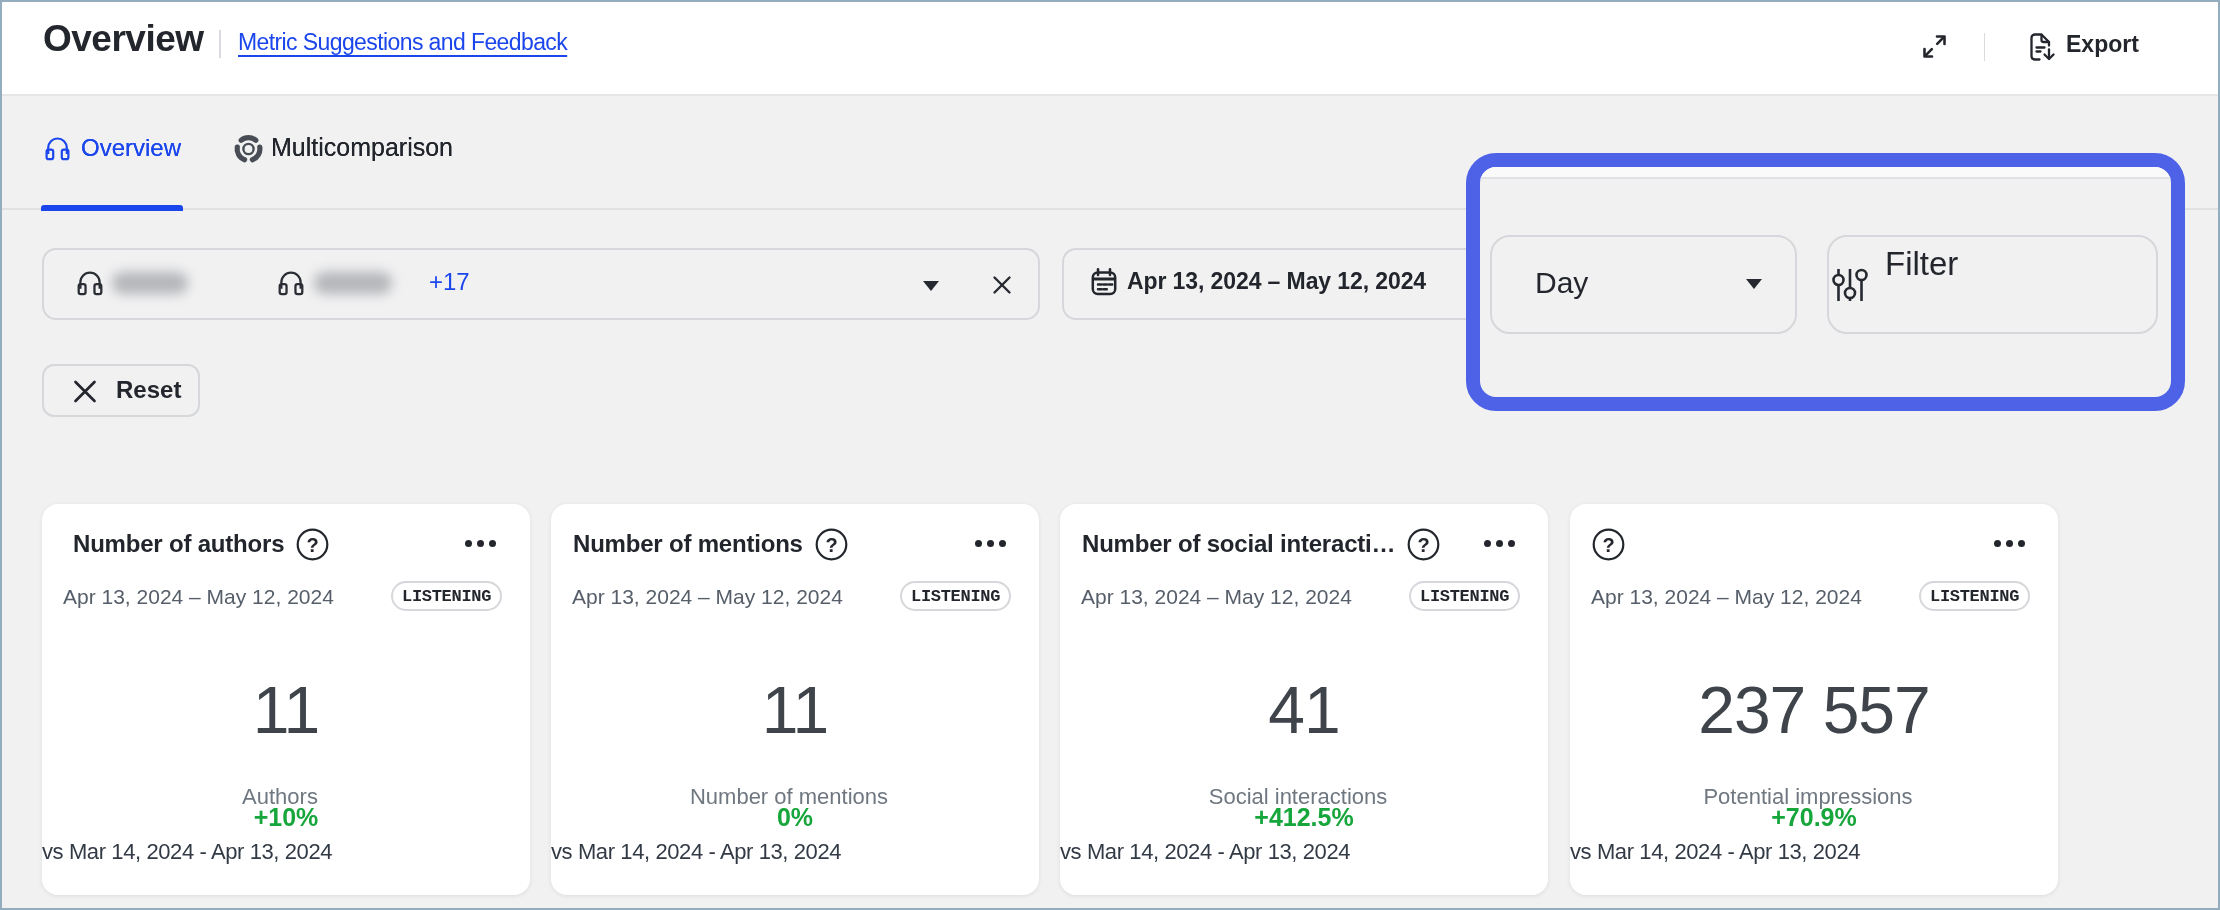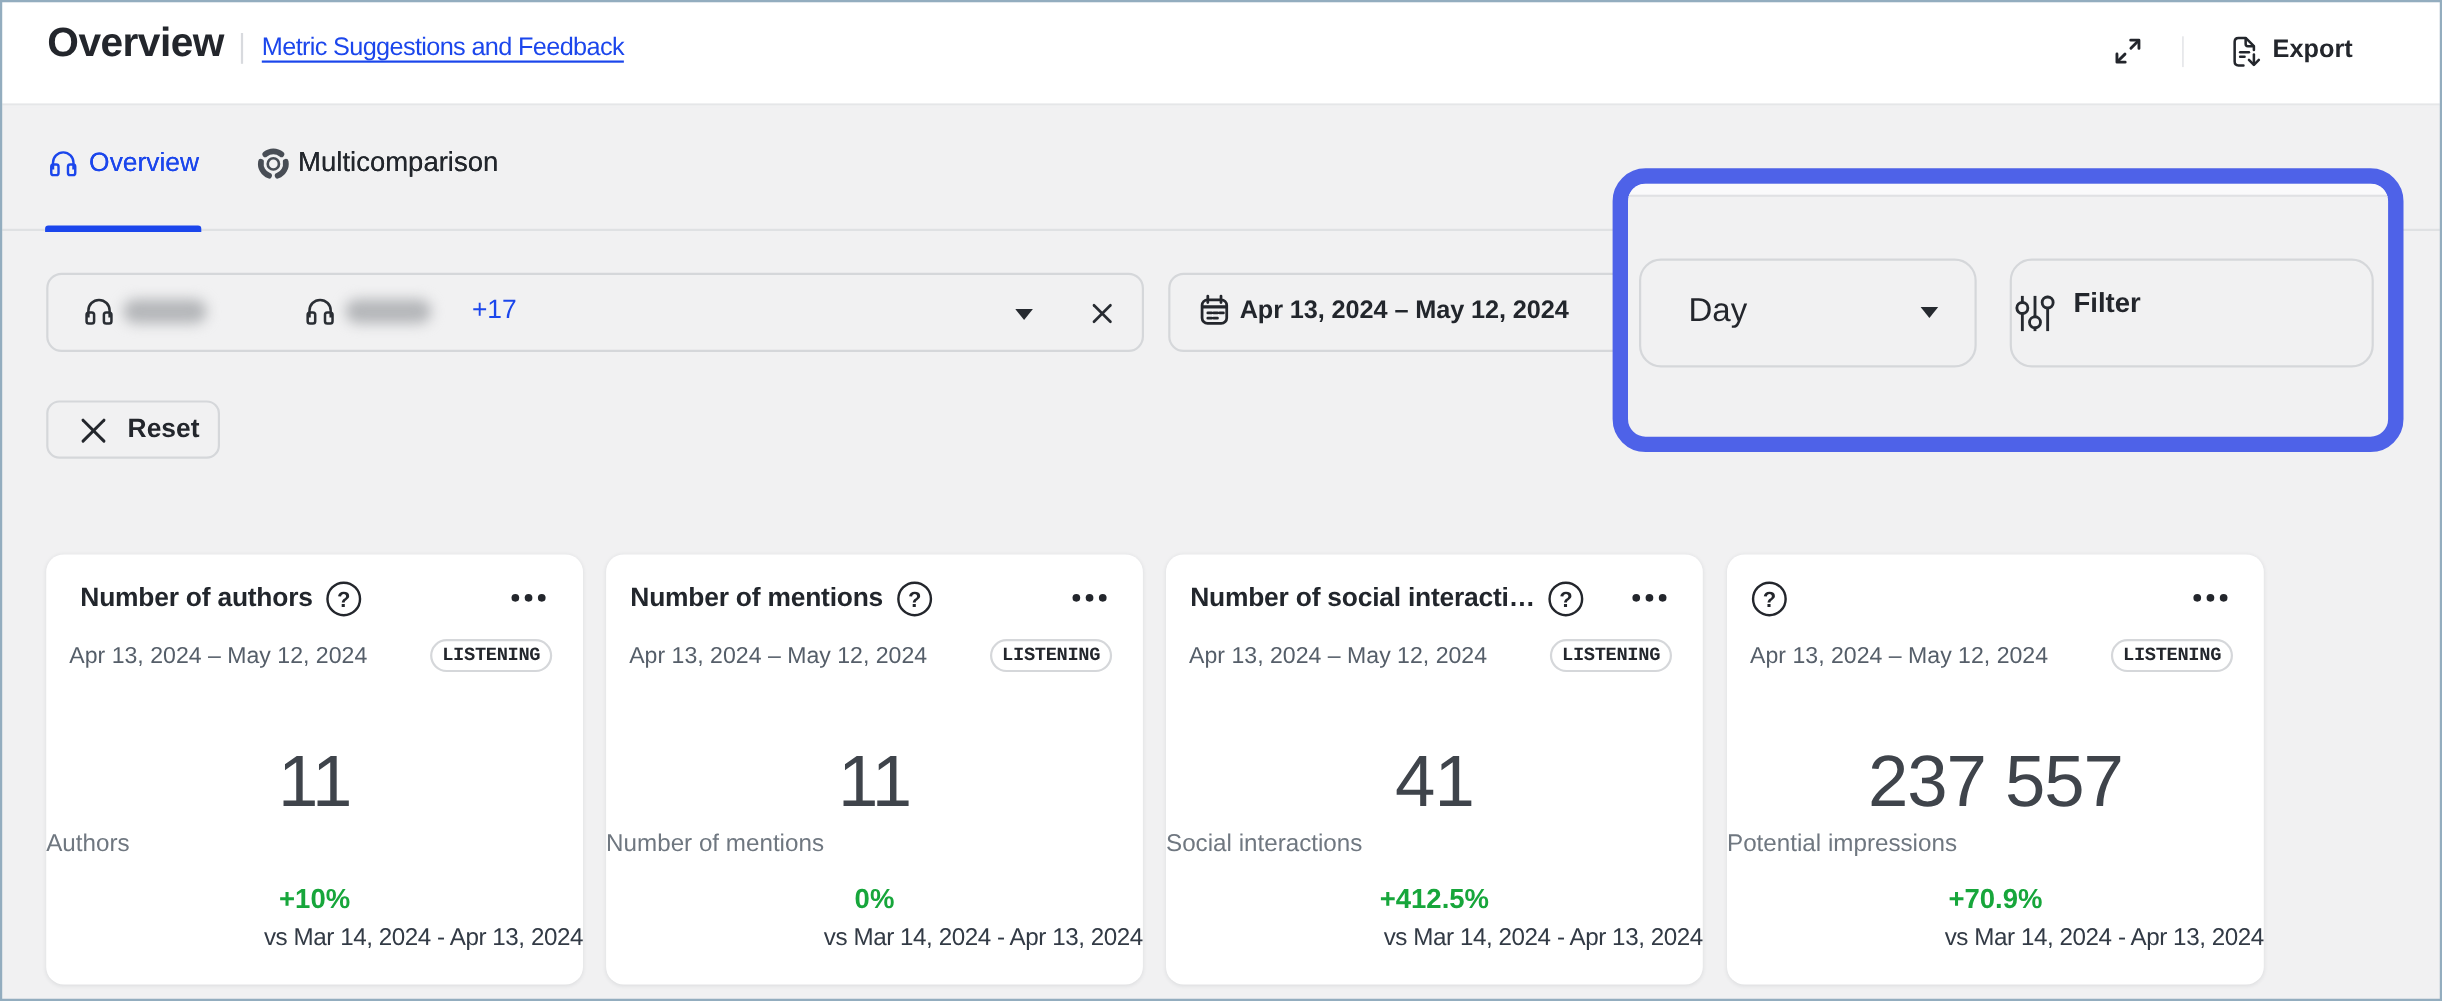--- a/index.html
+++ b/index.html
@@ -18,32 +18,32 @@
 .ctl{position:absolute;border:2px solid #d5d7da;border-radius:14px}
 .blob{position:absolute;background:#b4b6b9;border-radius:11px;filter:blur(6px)}
 .plus17{position:absolute;left:429px;top:268px;font-size:24px;font-weight:400;color:#1b46ec}
 .caret{width:0;height:0;border-left:8px solid transparent;border-right:8px solid transparent;border-top:10px solid #262a30;position:absolute}
 .resetlbl{position:absolute;left:116px;top:376px;font-size:24px;font-weight:700;color:#23262c}
 .datetxt{position:absolute;left:1127px;top:268px;font-size:23px;font-weight:700;color:#22262c;letter-spacing:-.1px}
 #bluebox{position:absolute;left:1466px;top:153px;width:719px;height:258px;border:14px solid #4e62e8;border-radius:30px;background:#f1f1f2;z-index:5;overflow:hidden}
 #bluebox .strip{position:absolute;left:0;top:0;width:100%;height:12px;background:#fafafb;border-bottom:2px solid #e0e1e4}
 .bbtn{position:absolute;border:2px solid #d5d7da;border-radius:20px;z-index:6}
 .daylbl{position:absolute;left:1535px;top:266px;font-size:30px;font-weight:400;color:#23262c;z-index:6}
-.filterlbl{position:absolute;left:1885px;top:262px;font-size:25px;font-weight:700;color:#23262c;z-index:6}
+.filterlbl{position:absolute;left:1885px;top:245px;font-size:33px;font-weight:400;color:#23262c;z-index:6}
 .card{position:absolute;top:504px;width:488px;height:391px;background:#fff;border-radius:16px;box-shadow:0 1px 4px rgba(40,45,55,.10)}
 .ct{position:absolute;left:22px;top:527px;height:34px;display:flex;align-items:center;gap:12px;white-space:nowrap}
 .ct b{font-size:24px;font-weight:700;color:#22262c;letter-spacing:-.2px}
 .dots{position:absolute;top:540px;display:flex;gap:5px}
 .dots i{width:7px;height:7px;border-radius:50%;background:#23262c}
 .cdate{position:absolute;left:21px;top:585px;font-size:21px;color:#555e69}
 .badge{position:absolute;top:581px;height:30px;line-height:27px;border:2px solid #d5d7da;border-radius:16px;padding:0 9px;font-family:"Liberation Mono",monospace;font-size:17px;font-weight:700;color:#23262c;letter-spacing:-.3px}
 .bignum{position:absolute;top:672px;width:488px;text-align:center;font-size:66px;color:#3f444b;letter-spacing:-1px}
-.clabel{position:absolute;top:754px;width:476px;font-size:22px;color:#6f7780}
+.clabel{position:absolute;top:784px;width:476px;text-align:center;font-size:22px;color:#6f7780}
 .delta{position:absolute;top:803px;width:488px;text-align:center;font-size:25px;font-weight:700;color:#17a63b}
-.vs{position:absolute;top:839px;width:488px;text-align:right;font-size:22px;letter-spacing:-.4px;color:#323a45}
+.vs{position:absolute;top:839px;width:488px;text-align:left;font-size:22px;letter-spacing:-.4px;color:#323a45}
 #frameline{position:absolute;inset:0;box-shadow:inset 0 0 0 2px #93adbf;z-index:99;pointer-events:none}
 svg{position:absolute;overflow:visible}
 </style>
 </head>
 <body>
 <div id="topbar"></div>
 <div class="h1">Overview</div>
 <div class="vsep" style="left:219px;top:30px;height:28px"></div>
 <div class="toplink">Metric Suggestions and Feedback</div>
 <div class="vsep" style="left:1984px;top:33px;height:28px;width:1px"></div>

